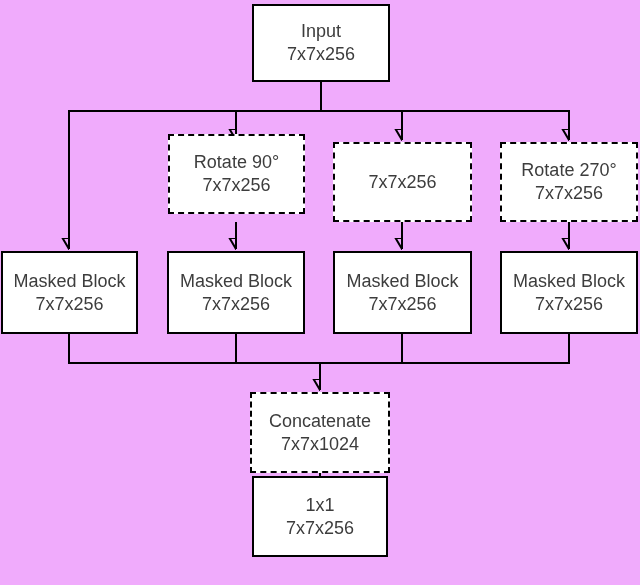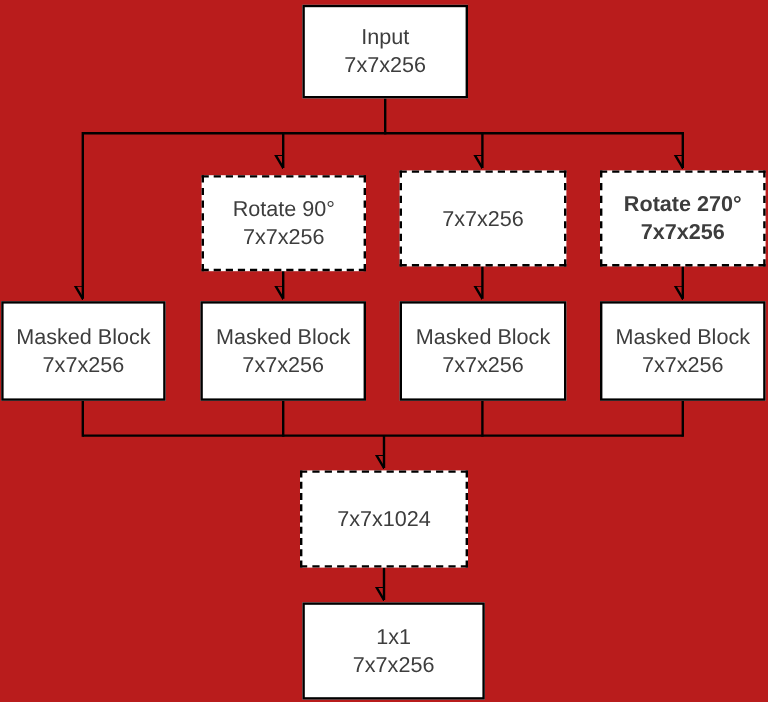--- a/index.html
+++ b/index.html
@@ -5,21 +5,21 @@
   html, body {
     margin: 0;
     padding: 0;
     background: #ffffff;
     font-family: "Liberation Sans", sans-serif;
   }
   .canvas {
     position: relative;
     width: 640px;
     height: 585px;
-    background: #b91c1c;
+    background: #f0abfc;
     overflow: hidden;
   }
   .connectors {
     position: absolute;
     left: 0;
     top: 0;
     width: 640px;
     height: 585px;
   }
   .connectors path {
@@ -39,29 +39,29 @@
     text-align: center;
     font-size: 18px;
     line-height: 23px;
     color: #3d3d3d;
   }
   .node.dashed {
     border-style: dashed;
   }
   
   #n-input        { left: 252px; top:   4px; width: 138px; height: 78px; }
-  #n-rotate90     { left: 168px; top: 146px; width: 137px; height: 80px; }
+  #n-rotate90     { left: 168px; top: 134px; width: 137px; height: 80px; }
   #n-rotate180    { left: 333px; top: 142px; width: 139px; height: 80px; }
-  #n-rotate270    { left: 500px; top: 142px; width: 138px; height: 80px; font-weight: bold; }
+  #n-rotate270    { left: 500px; top: 142px; width: 138px; height: 80px; }
   #n-masked1      { left:   1px; top: 251px; width: 137px; height: 83px; }
   #n-masked2      { left: 167px; top: 251px; width: 138px; height: 83px; }
   #n-masked3      { left: 333px; top: 251px; width: 139px; height: 83px; }
   #n-masked4      { left: 500px; top: 251px; width: 138px; height: 83px; }
   #n-concatenate  { left: 250px; top: 392px; width: 140px; height: 81px; }
-  #n-convolution  { left: 252px; top: 502px; width: 152px; height: 81px; }
+  #n-convolution  { left: 252px; top: 476px; width: 136px; height: 81px; }
 </style>
 </head>
 <body>
 
 <div class="canvas">
 
   <svg class="connectors" viewBox="0 0 640 585" xmlns="http://www.w3.org/2000/svg">
     <defs>
       <marker id="arrowhead" markerUnits="userSpaceOnUse" markerWidth="12" markerHeight="14" refX="11" refY="0" orient="auto">
         <path d="M0,-6.5 L0,6.5 L11,0 Z" fill="#000000" stroke="none"></path>
@@ -126,20 +126,21 @@
     <div>Masked Block</div>
     <div>7x7x256</div>
   </div>
 
   <div class="node" id="n-masked4">
     <div>Masked Block</div>
     <div>7x7x256</div>
   </div>
 
   <div class="node dashed" id="n-concatenate">
+    <div>Concatenate</div>
     <div>7x7x1024</div>
   </div>
 
   <div class="node" id="n-convolution">
     <div>1x1</div>
     <div>7x7x256</div>
   </div>
 
 </div>
 

